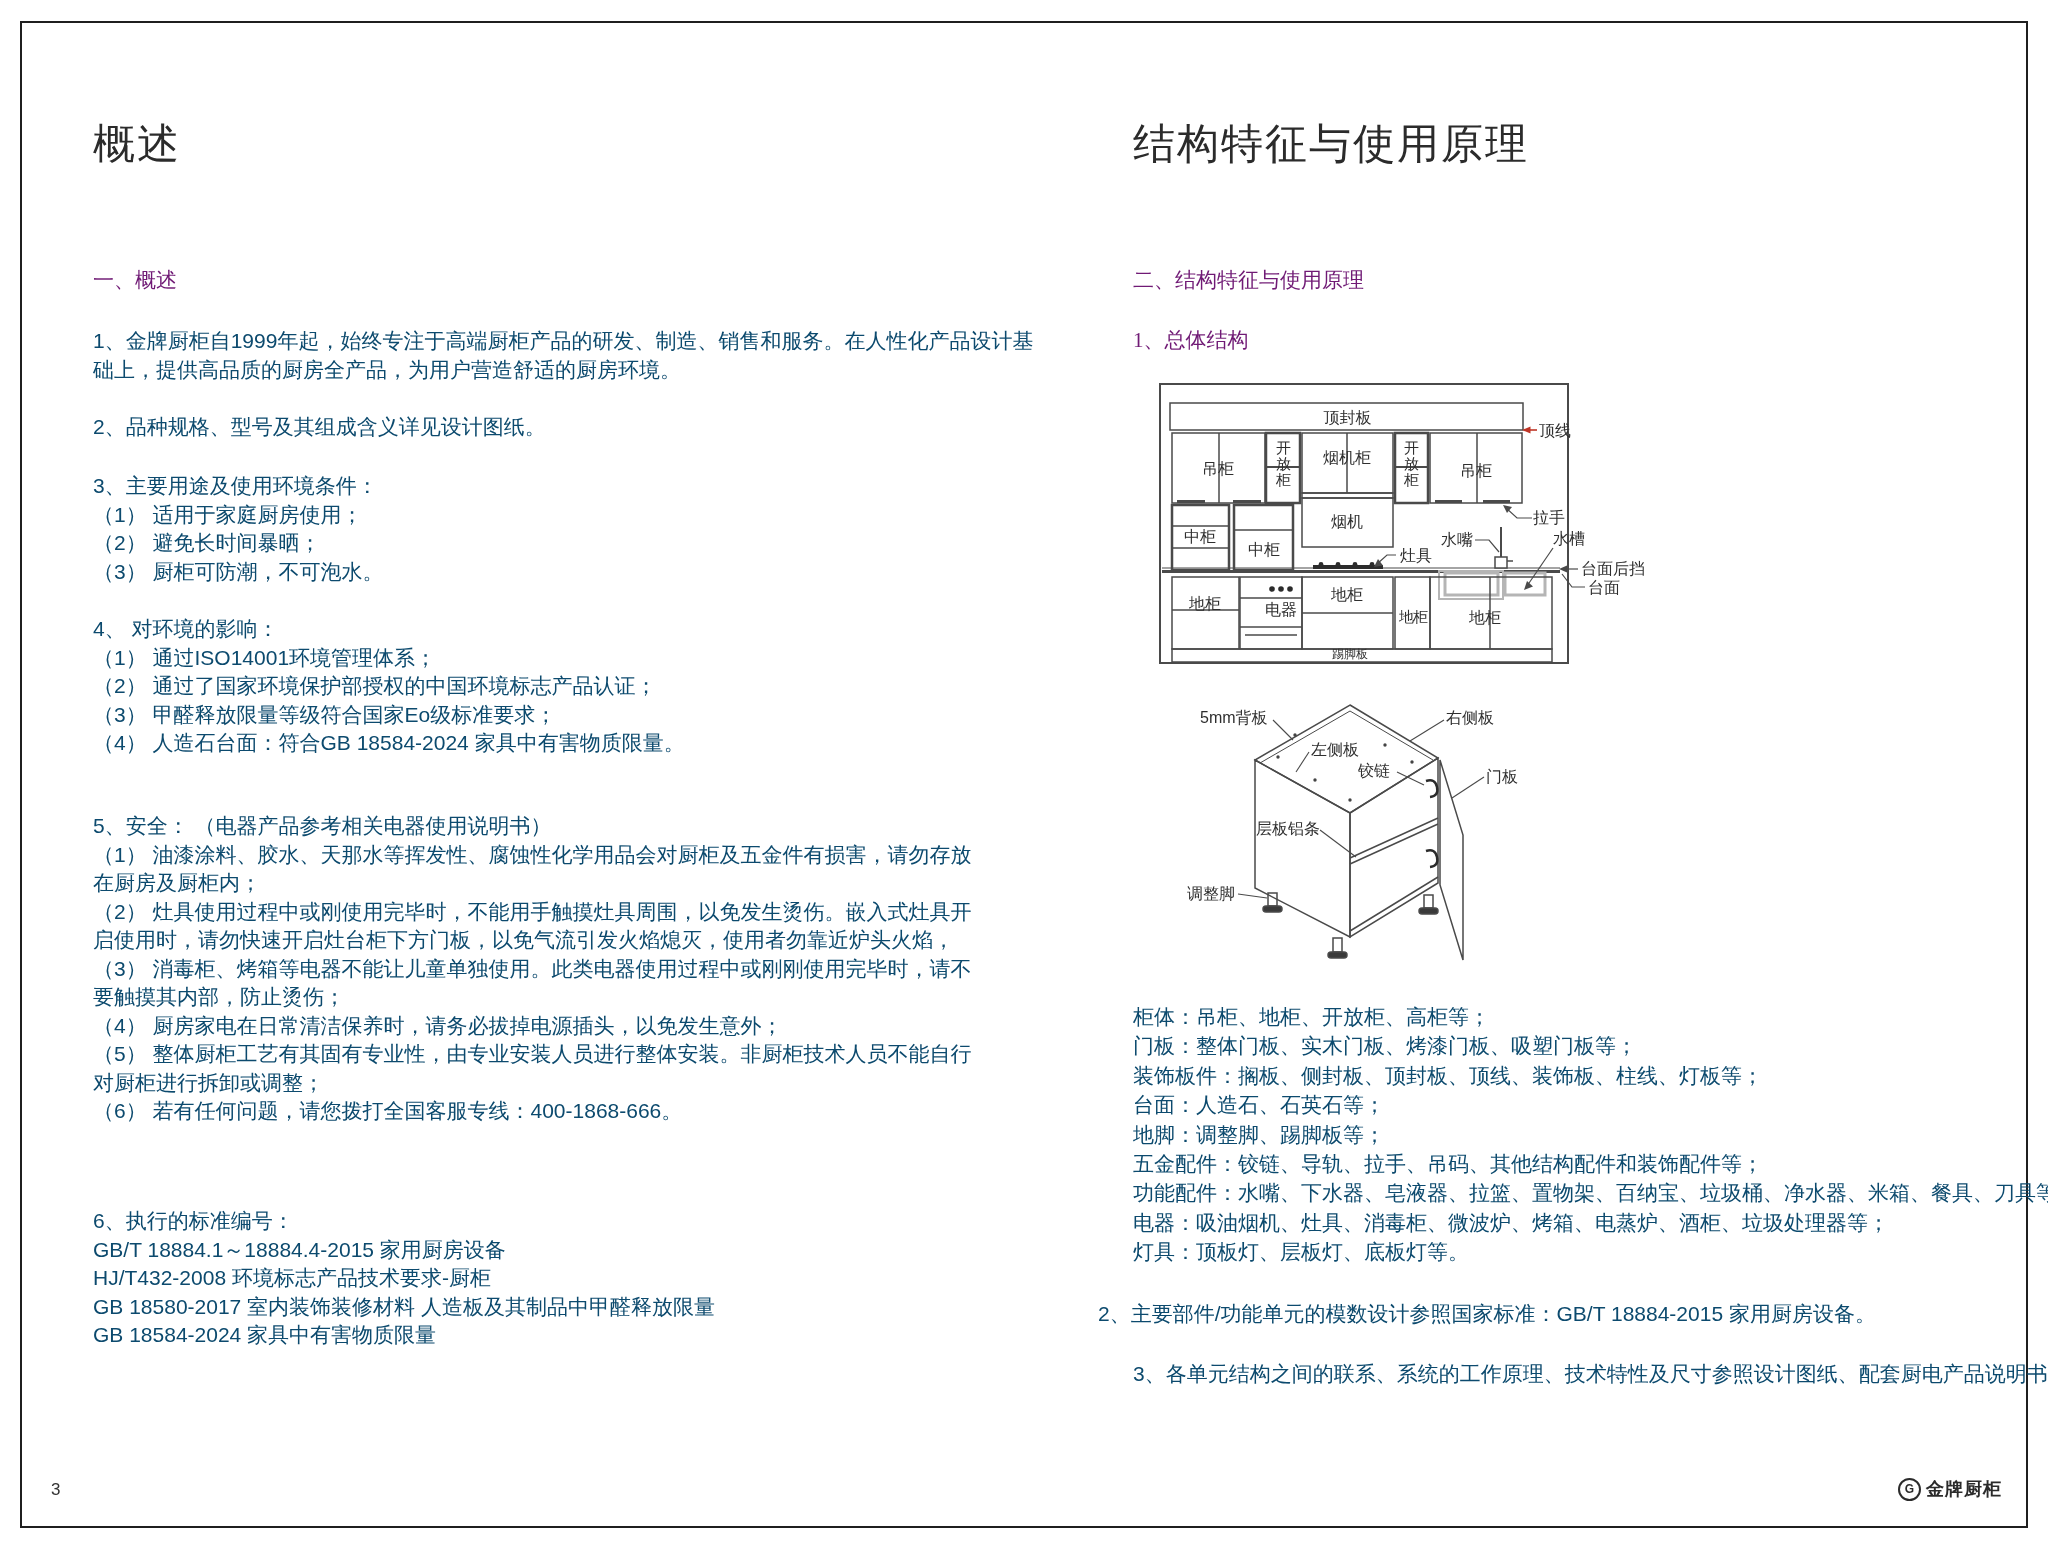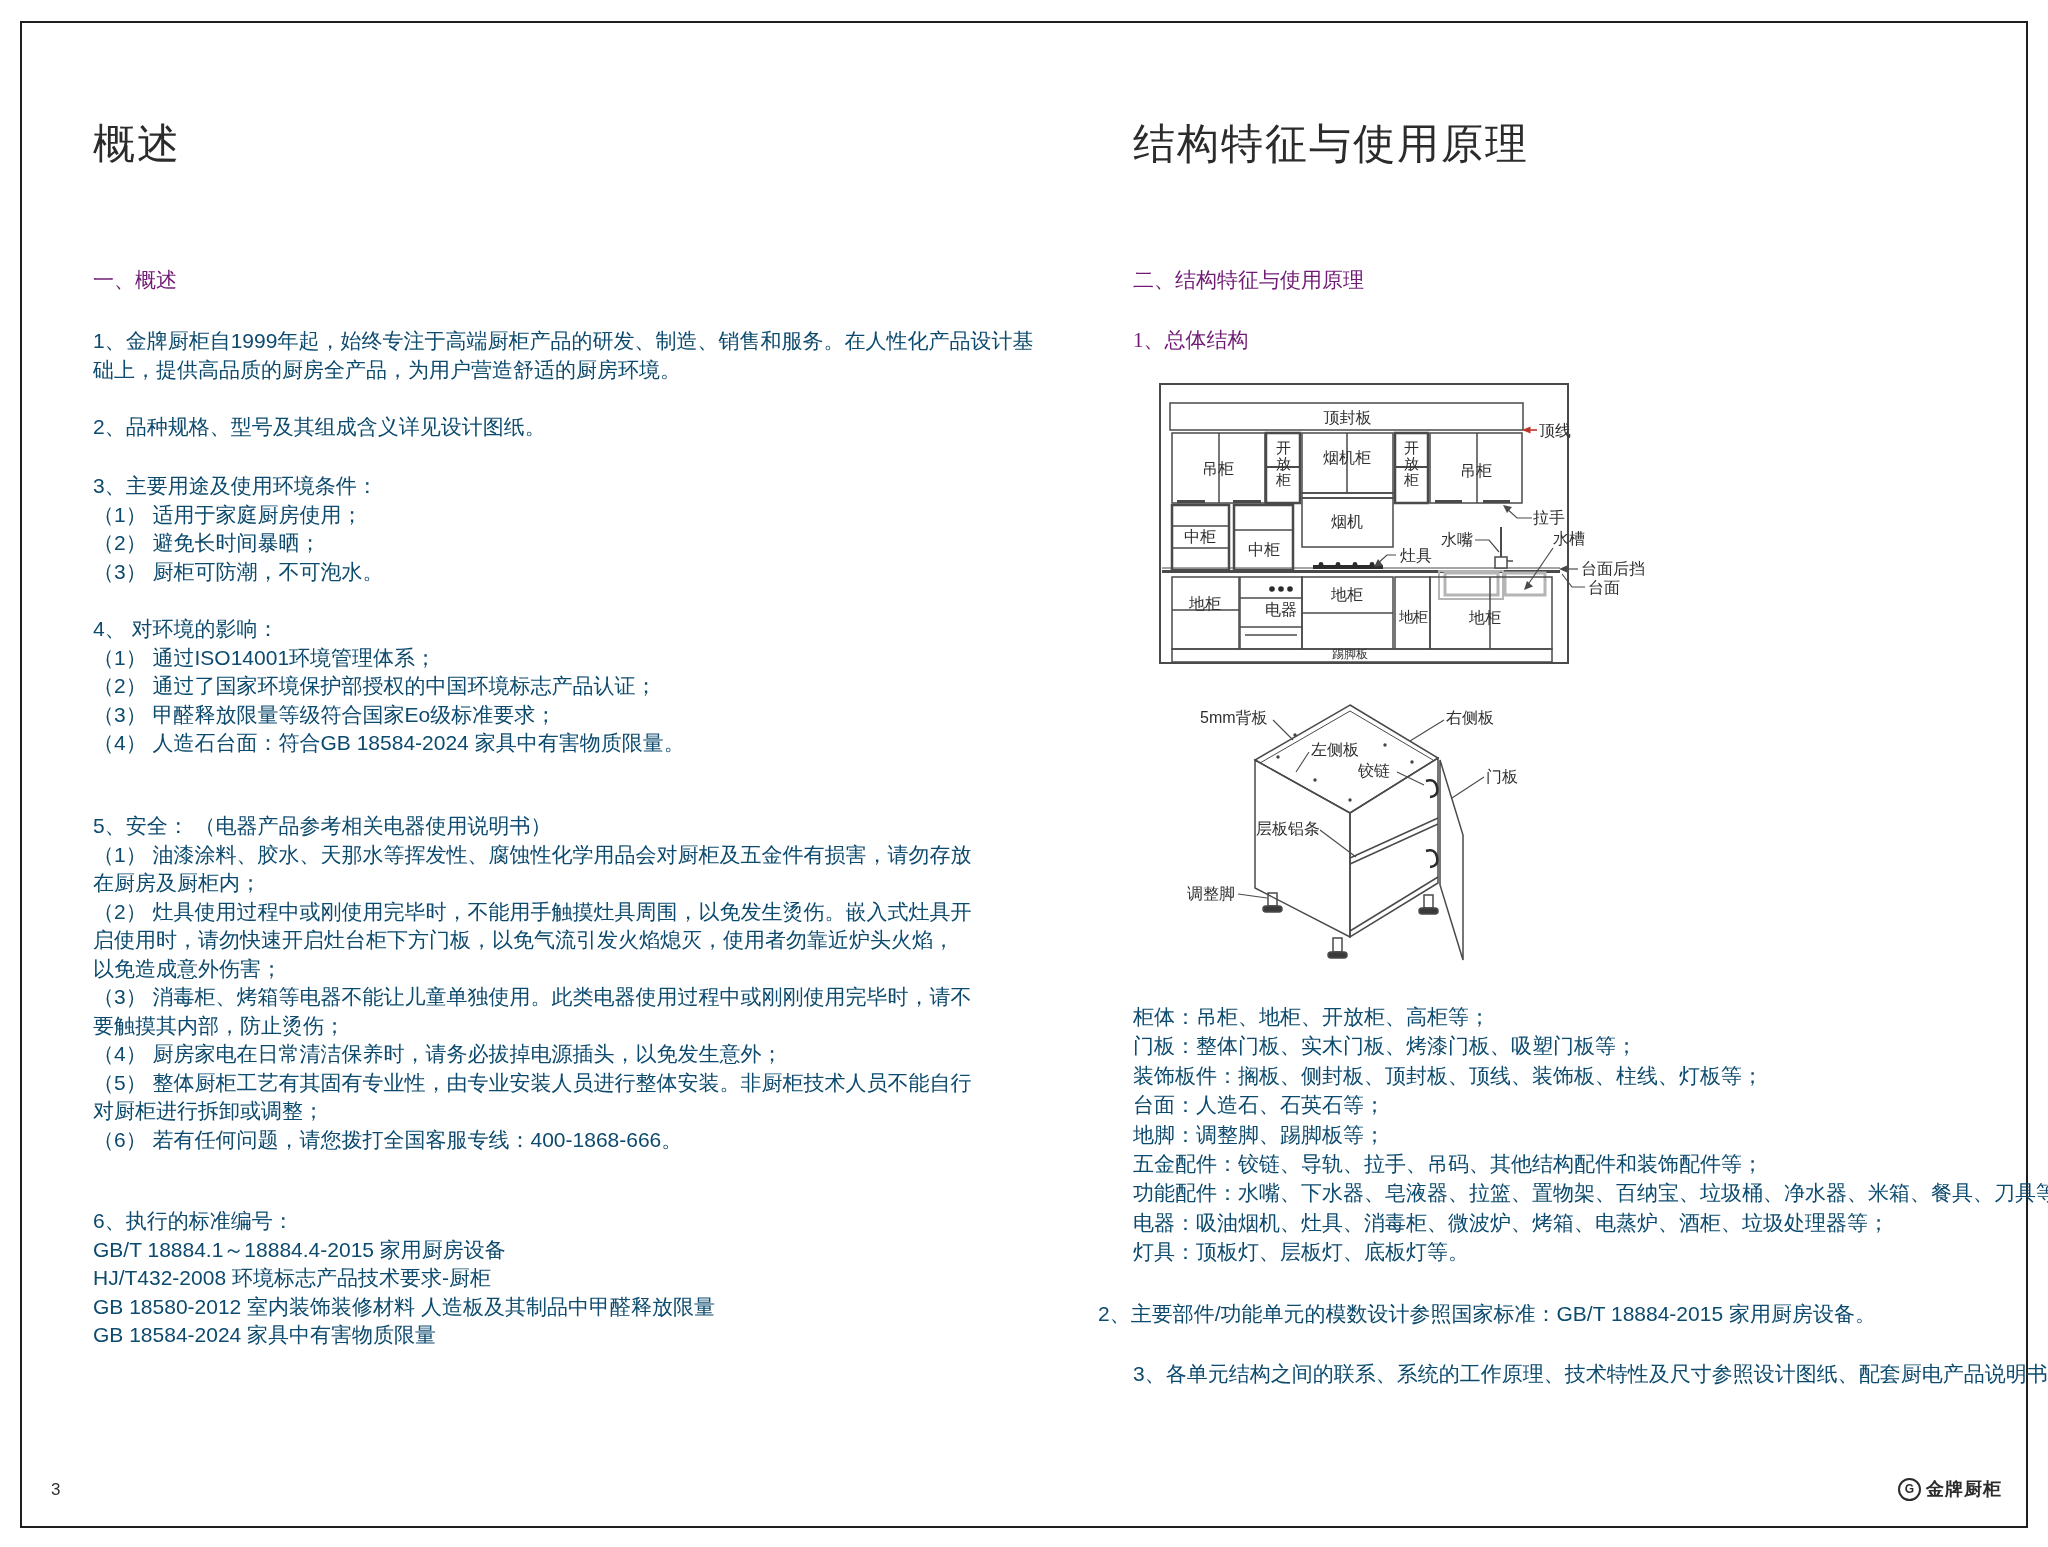--- a/index.html
+++ b/index.html
@@ -55,34 +55,33 @@
   <div class="ln">（3） 甲醛释放限量等级符合国家Eo级标准要求；</div>
   <div class="ln">（4） 人造石台面：符合GB 18584-2024 家具中有害物质限量。</div>
 </div>
 
 <div class="abs para" style="left:93px;top:812px;">
   <div class="ln">5、安全： （电器产品参考相关电器使用说明书）</div>
   <div class="ln">（1） 油漆涂料、胶水、天那水等挥发性、腐蚀性化学用品会对厨柜及五金件有损害，请勿存放</div>
   <div class="ln">在厨房及厨柜内；</div>
   <div class="ln">（2） 灶具使用过程中或刚使用完毕时，不能用手触摸灶具周围，以免发生烫伤。嵌入式灶具开</div>
   <div class="ln">启使用时，请勿快速开启灶台柜下方门板，以免气流引发火焰熄灭，使用者勿靠近炉头火焰，</div>
-  <div class="ln">以免造成意外伤害；</div>
   <div class="ln">（3） 消毒柜、烤箱等电器不能让儿童单独使用。此类电器使用过程中或刚刚使用完毕时，请不</div>
   <div class="ln">要触摸其内部，防止烫伤；</div>
   <div class="ln">（4） 厨房家电在日常清洁保养时，请务必拔掉电源插头，以免发生意外；</div>
   <div class="ln">（5） 整体厨柜工艺有其固有专业性，由专业安装人员进行整体安装。非厨柜技术人员不能自行</div>
   <div class="ln">对厨柜进行拆卸或调整；</div>
   <div class="ln">（6） 若有任何问题，请您拨打全国客服专线：400-1868-666。</div>
 </div>
 
 <div class="abs para" style="left:93px;top:1207px;">
   <div class="ln">6、执行的标准编号：</div>
   <div class="ln">GB/T 18884.1～18884.4-2015 家用厨房设备</div>
   <div class="ln">HJ/T432-2008 环境标志产品技术要求-厨柜</div>
-  <div class="ln">GB 18580-2012 室内装饰装修材料 人造板及其制品中甲醛释放限量</div>
+  <div class="ln">GB 18580-2017 室内装饰装修材料 人造板及其制品中甲醛释放限量</div>
   <div class="ln">GB 18584-2024 家具中有害物质限量</div>
 </div>
 
 <div class="abs pgtitle" style="left:1133px;top:122px;">结构特征与使用原理</div>
 <div class="abs h2" style="left:1133px;top:269px;">二、结构特征与使用原理</div>
 <div class="abs h2" style="left:1133px;top:329px;">1、总体结构</div>
 
 <div class="diag" style="left:1155px;top:380px;width:495px;height:292px;">
   <svg width="495" height="292" viewBox="0 0 495 292">
     <g fill="none" stroke="#4a4a4a" stroke-width="1.5">

